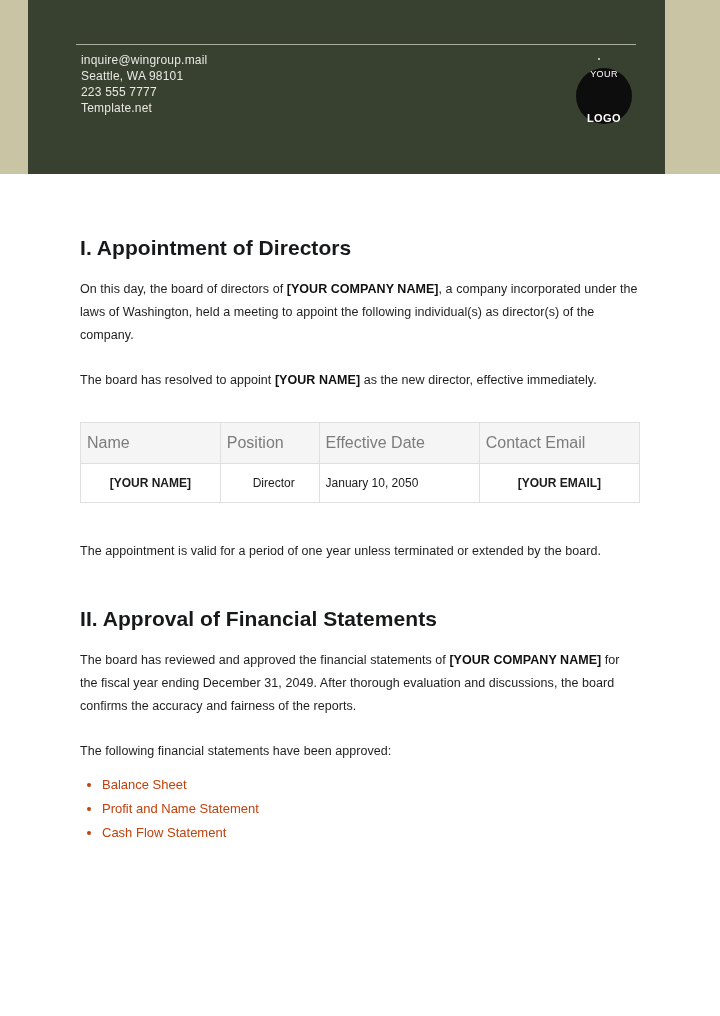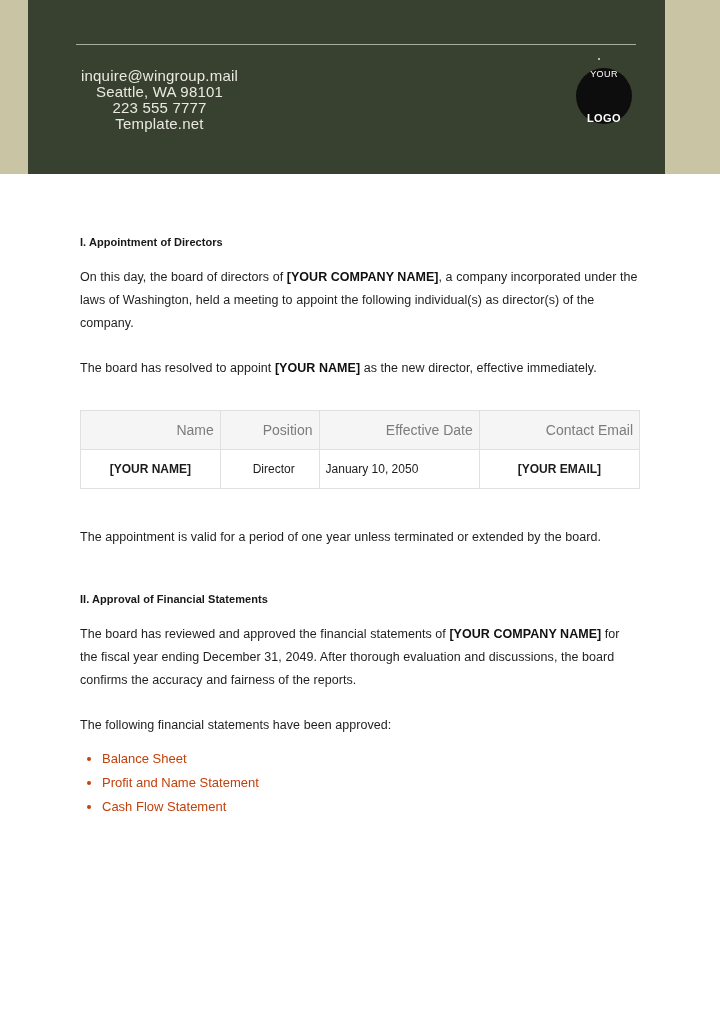--- a/index.html
+++ b/index.html
@@ -42,26 +42,25 @@
     position: absolute;
     left: 48px;
     top: 44px;
     width: 560px;
     height: 1px;
     background: #a9ad9c;
   }
   .contact-block {
     position: absolute;
     left: 53px;
-    top: 68px;
+    top: 52px;
     color: #e9e9e2;
-    font-size: 15px;
+    font-size: 12px;
     line-height: 16px;
     letter-spacing: 0.2px;
-    text-align: center;
   }
   .contact-block div {
     white-space: nowrap;
   }
   .logo-badge {
     position: absolute;
     right: 33px;
     top: 68px;
     width: 56px;
     height: 56px;
@@ -106,21 +105,21 @@
   .doc-title {
     text-align: center;
     font-size: 25px;
     font-weight: bold;
     color: #16181a;
     margin: 62px 0 0 0;
     letter-spacing: 0.1px;
   }
 
   h2.section-title {
-    font-size: 11px;
+    font-size: 21px;
     font-weight: bold;
     color: #16181a;
     margin: 62px 0 18px 0;
     letter-spacing: 0.05px;
   }
   h2.section-title.second {
     margin-top: 44px;
   }
 
   p.para {
@@ -142,25 +141,25 @@
   }
 
   
   table.resolution-table {
     width: 100%;
     border-collapse: collapse;
     margin-top: 30px;
     table-layout: fixed;
   }
   table.resolution-table th {
-    font-size: 14px;
+    font-size: 16px;
     font-weight: normal;
     color: #7c7c7c;
     background: #f5f5f5;
-    text-align: right;
+    text-align: left;
     padding: 11px 6px;
     border: 1px solid #e0e0e0;
   }
   table.resolution-table td {
     font-size: 12px;
     color: #1b1b1b;
     padding: 12px 6px;
     border: 1px solid #e0e0e0;
     text-align: center;
   }

